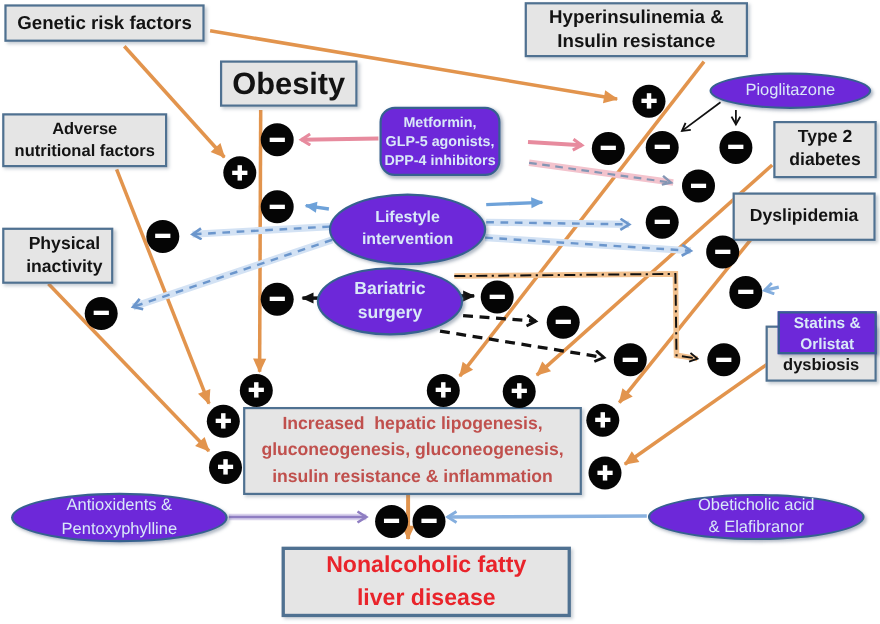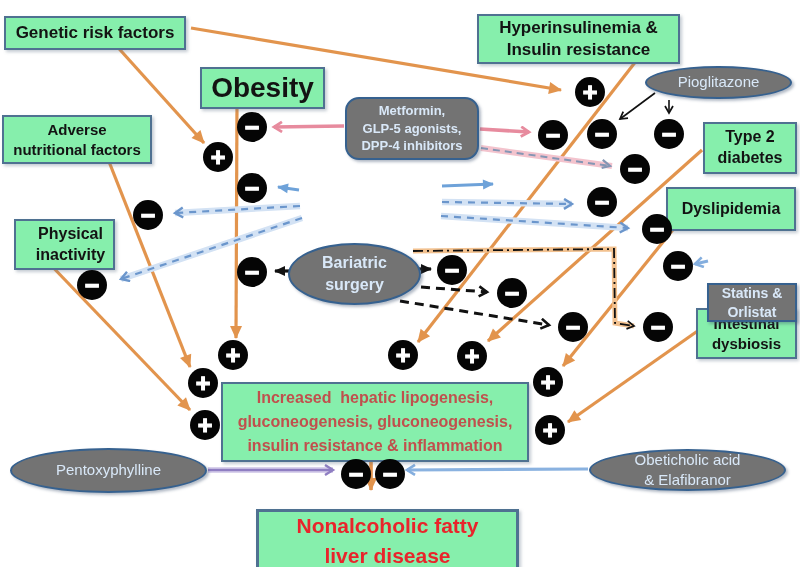--- a/index.html
+++ b/index.html
@@ -1,23 +1,23 @@
 <!DOCTYPE html>
 <html><head>
 <meta charset="utf-8">
 <style>
   html,body{margin:0;padding:0;background:#fff;}
   .canvas{position:relative;width:800px;height:567px;background:#fff;overflow:hidden;
           font-family:"Liberation Sans",sans-serif;}
   .canvas svg.arrows{position:absolute;left:0;top:0;z-index:1;}
-  .box{position:absolute;z-index:2;background:#86efac;border:2px solid #4f7191;
+  .box{position:absolute;z-index:2;background:#e5e5e5;border:2px solid #4f7191;
        display:flex;flex-direction:column;align-items:center;justify-content:center;
        text-align:center;font-weight:bold;color:#131313;
-       box-shadow:2px 2px 3px rgba(90,110,130,.35);box-sizing:border-box;line-height:1.3;margin-top:12px;}
-  .blue{position:absolute;z-index:2;background:#737373;border:2px solid #36618f;
+       box-shadow:2px 2px 3px rgba(90,110,130,.35);box-sizing:border-box;line-height:1.3;}
+  .blue{position:absolute;z-index:2;background:#6d28d9;border:2px solid #36618f;
         display:flex;flex-direction:column;align-items:center;justify-content:center;
         text-align:center;font-weight:bold;color:#d9e8f8;
         box-shadow:2px 2px 3px rgba(60,80,110,.4);box-sizing:border-box;line-height:1.35;}
   .ellipse{border-radius:50%;}
   .rrect{border-radius:14px;}
   .bdg{position:absolute;z-index:3;width:30px;height:30px;border-radius:50%;background:#050505;
        color:#fff;display:flex;align-items:center;justify-content:center;
        font-weight:900;font-size:25px;line-height:1;-webkit-text-stroke:1.2px #fff;}
   .red1{color:#c0504d;}
   .red2{color:#e9242b;}
@@ -114,21 +114,21 @@
 
   <div class="box" style="left:200px;top:55px;width:125px;height:42px;font-size:28px;">
     <div>Obesity</div>
   </div>
 
   <div class="box" style="left:2px;top:103px;width:150px;height:49px;font-size:15px;">
     <div>Adverse</div>
     <div>nutritional factors</div>
   </div>
 
-  <div class="box" style="left:14px;top:207px;width:101px;height:51px;font-size:16px;padding-left:12px;">
+  <div class="box" style="left:2px;top:207px;width:101px;height:51px;font-size:16px;padding-left:12px;">
     <div>Physical</div>
     <div>inactivity</div>
   </div>
 
   <div class="box" style="left:477px;top:2px;width:203px;height:50px;font-size:17px;">
     <div>Hyperinsulinemia &amp;</div>
     <div>Insulin resistance</div>
   </div>
 
   <div class="box" style="left:703px;top:110px;width:94px;height:52px;font-size:16px;">
@@ -153,38 +153,43 @@
 
   <div class="box red2" style="left:256px;top:497px;width:263px;height:64px;font-size:21px;border-width:3px;line-height:1.45;">
     <div>Nonalcoholic fatty</div>
     <div>liver disease</div>
   </div>
 
   <div class="blue ellipse" style="left:645px;top:66px;width:147px;height:33px;font-size:15px;font-weight:normal;">
     <div>Pioglitazone</div>
   </div>
 
-  <div class="blue rrect" style="left:345px;top:97px;width:134px;height:63px;font-size:13px;">
+  <div class="blue rrect" style="left:345px;top:97px;width:110px;height:63px;font-size:13px;">
     <div>Metformin,</div>
     <div>GLP-5 agonists,</div>
     <div>DPP-4 inhibitors</div>
   </div>
 
+  <div class="blue ellipse" style="left:299px;top:176px;width:143px;height:65px;font-size:14.5px;">
+    <div>Lifestyle</div>
+    <div>intervention</div>
+  </div>
 
   <div class="blue ellipse" style="left:288px;top:243px;width:133px;height:62px;font-size:16px;">
     <div>Bariatric</div>
     <div>surgery</div>
   </div>
 
   <div class="blue" style="left:707px;top:237px;width:90px;height:39px;font-size:14px;margin-top:46px;">
     <div>Statins &amp;</div>
     <div>Orlistat</div>
   </div>
 
   <div class="blue ellipse" style="left:10px;top:448px;width:197px;height:45px;font-size:15px;font-weight:normal;">
+    <div>Antioxidents &amp;</div>
     <div>Pentoxyphylline</div>
   </div>
 
   <div class="blue ellipse" style="left:589px;top:449px;width:197px;height:42px;font-size:15px;font-weight:normal;">
     <div>Obeticholic acid</div>
     <div>&amp; Elafibranor</div>
   </div>
 
   <div class="bdg" style="left:203px;top:142px;">+</div>
   <div class="bdg" style="left:575px;top:77px;">+</div>

